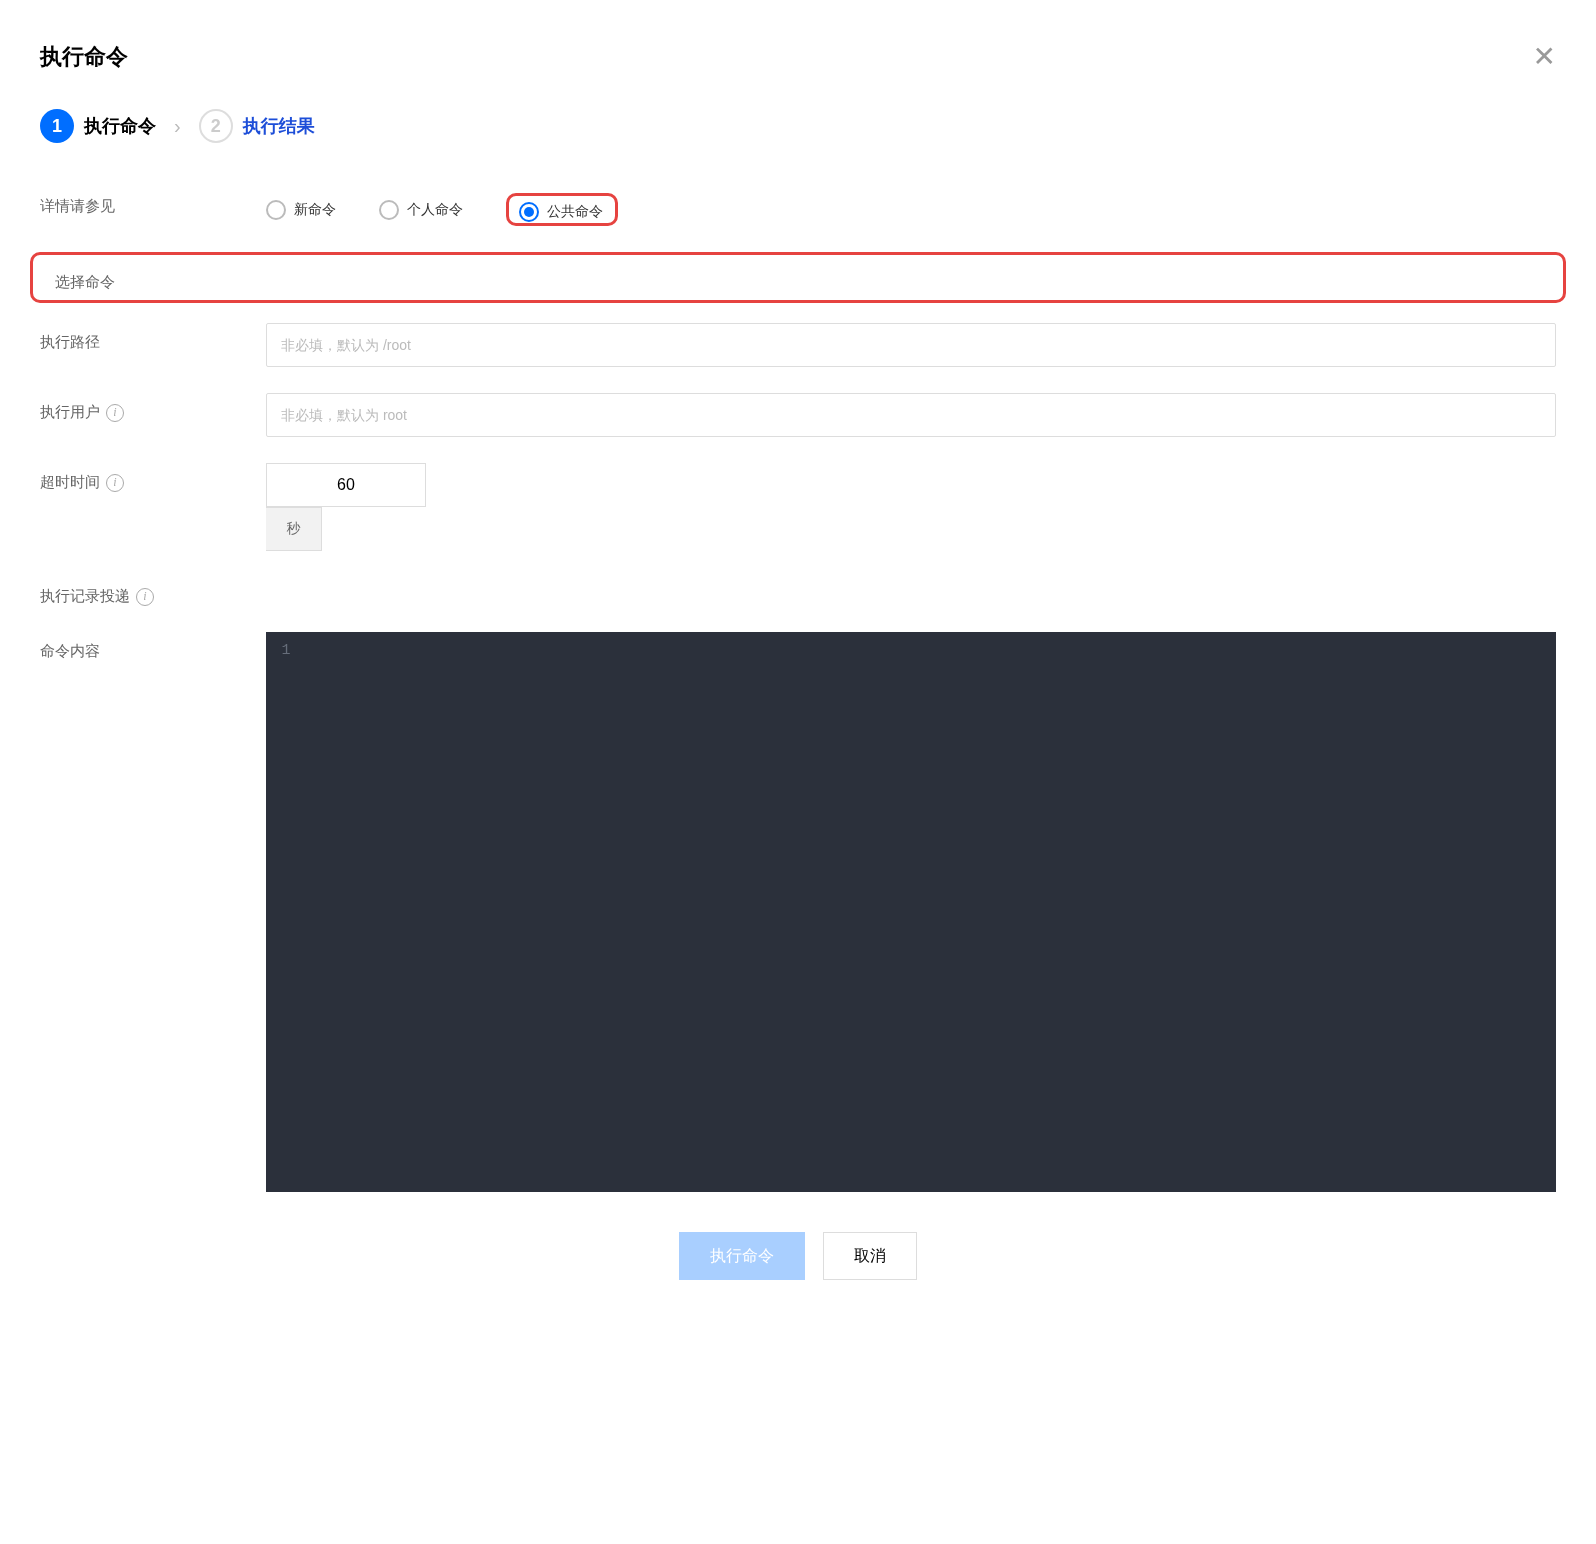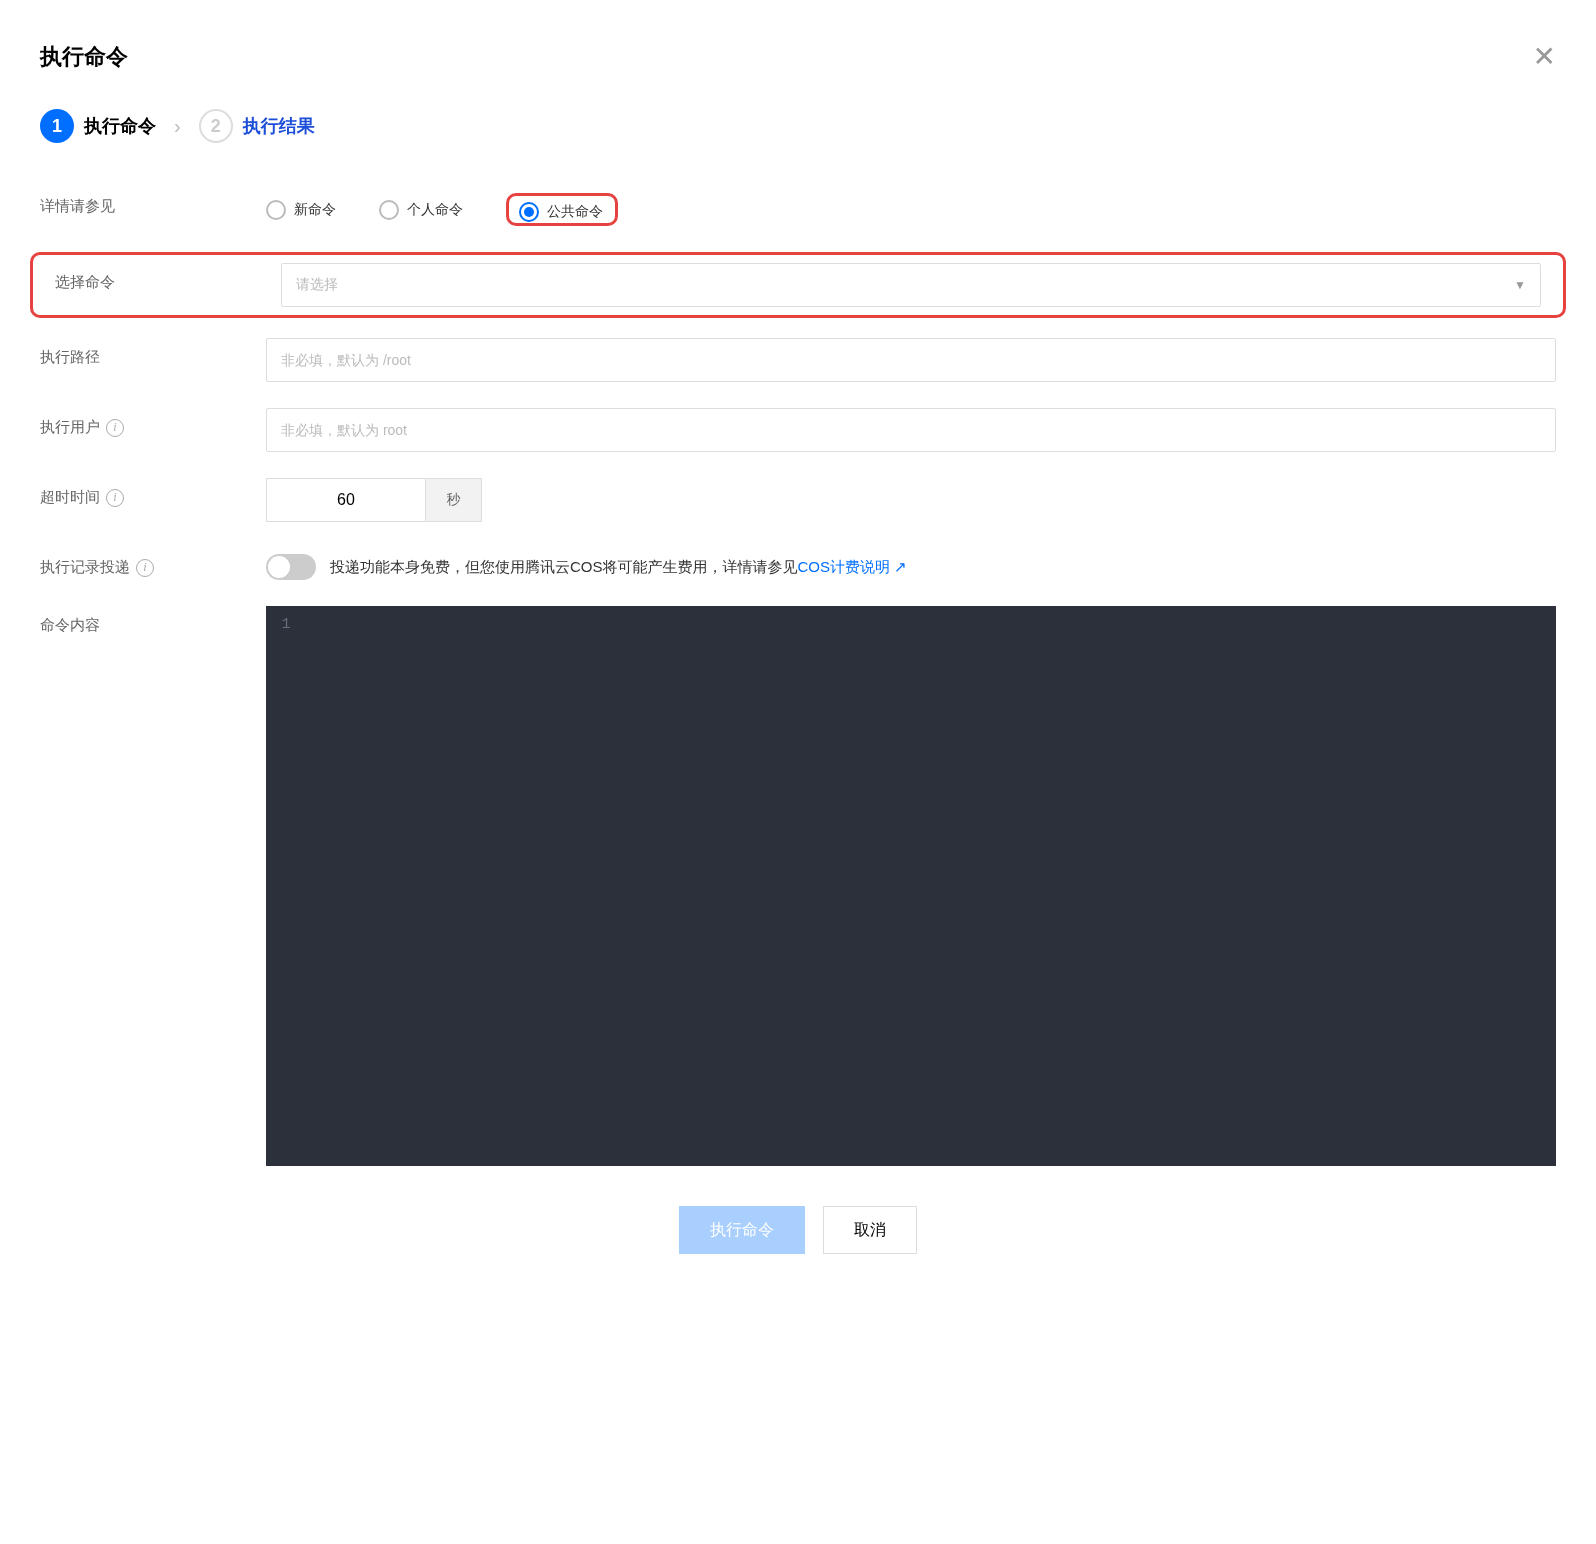--- a/index.html
+++ b/index.html
@@ -159,20 +159,21 @@
       border-radius: 2px;
       padding: 0 14px;
       font-size: 14px;
       color: #333;
       outline: none;
     }
     .text-input::placeholder { color: #bbb; }
     .timeout-group {
       display: flex;
       align-items: stretch;
+      flex-direction: column;
     }
     .timeout-input {
       width: 160px;
       height: 44px;
       border: 1px solid #ddd;
       text-align: center;
       font-size: 16px;
       outline: none;
     }
     .timeout-unit {
@@ -314,26 +315,20 @@
             </span>
           <span>公共命令</span>
         </div>
       </div>
     </div>
   </div>
 </div>
 
 <div class="row-highlight">
   <div class="form-label">选择命令</div>
-  <div class="form-control">
-    <div class="select">
-      <span>请选择</span>
-      <span class="select-caret">▼</span>
-    </div>
-  </div>
 </div>
 
 <div class="form-row" style="margin-top:20px;">
   <div class="form-label">执行路径</div>
   <div class="form-control">
     <input class="text-input" placeholder="非必填，默认为 /root" style="">
   </div>
 </div>
 
 <div class="form-row">
@@ -356,30 +351,20 @@
       <input class="timeout-input" value="60" style="">
       <div class="timeout-unit">秒</div>
     </div>
   </div>
 </div>
 
 <div class="form-row">
   <div class="form-label">
     <span>执行记录投递</span>
     <span class="info-icon">i</span>
-  </div>
-  <div class="form-control" style="padding-top:6px;">
-    <div class="toggle-row">
-      <div class="toggle">
-        <div class="toggle-knob"></div>
-      </div>
-      <span class="toggle-text">
-        <span>投递功能本身免费，但您使用腾讯云COS将可能产生费用，详情请参见</span><a class="link">COS计费说明</a><span class="ext-icon">↗</span>
-      </span>
-    </div>
   </div>
 </div>
 
 <div class="form-row">
   <div class="form-label">命令内容</div>
   <div class="form-control">
     <div class="code-editor">
       <div class="code-gutter">1</div>
       <div class="code-body"></div>
     </div>

